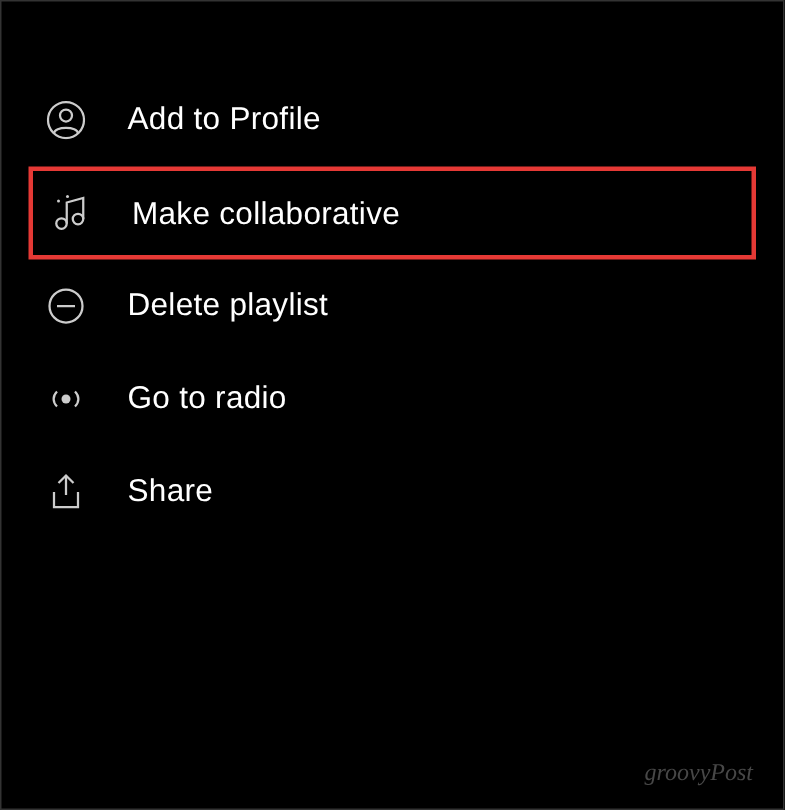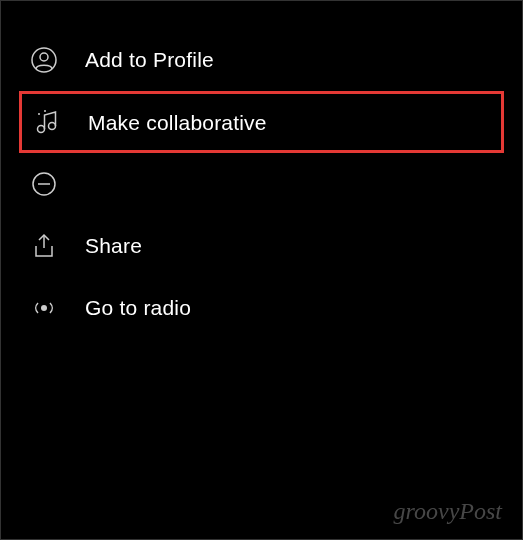--- a/index.html
+++ b/index.html
@@ -10,20 +10,21 @@
     body {
       width: 523px;
       height: 540px;
       background: #000;
       font-family: -apple-system, BlinkMacSystemFont, "Segoe UI", Helvetica, Arial, sans-serif;
       position: relative;
       border: 1px solid #333;
     }
     .menu {
       padding: 28px 0;
+      margin-top: 20px;
     }
     .menu-item {
       display: flex;
       align-items: center;
       padding: 18px 30px;
       cursor: pointer;
       position: relative;
     }
     .menu-item .icon {
       width: 26px;
@@ -47,21 +48,21 @@
       align-items: flex-end;
     }
     .highlighted .icon {
       margin-right: 28px;
     }
     .watermark {
       position: absolute;
       bottom: 14px;
       right: 20px;
       color: #666;
-      font-size: 24px;
+      font-size: 16px;
       font-style: italic;
       font-family: Georgia, serif;
       opacity: 0.7;
     }
     svg {
       stroke: #ccc;
       fill: none;
       stroke-width: 1.5;
     }
   </style>
@@ -94,40 +95,41 @@
     <span class="label">Make collaborative</span>
   </div>
 
   <div class="menu-item">
     <span class="icon">
       <svg width="26" height="26" viewBox="0 0 26 26">
         <circle cx="13" cy="13" r="11"></circle>
         <line x1="7" y1="13" x2="19" y2="13"></line>
       </svg>
     </span>
+    <span class="label">Delete playlist</span>
   </div>
 
+
+  <div class="menu-item">
+    <span class="icon">
+      <svg width="26" height="26" viewBox="0 0 26 26">
+        <circle cx="13" cy="13" r="3" fill="#ccc" stroke="none"></circle>
+        <path d="M7 8 C4 11, 4 15, 7 18"></path>
+        <path d="M19 8 C22 11, 22 15, 19 18"></path>
+      </svg>
+    </span>
+    <span class="label">Go to radio</span>
+  </div>
 
   <div class="menu-item">
     <span class="icon">
       <svg width="26" height="26" viewBox="0 0 26 26">
         <path d="M13 2 L13 15"></path>
         <path d="M8 7 L13 2 L18 7"></path>
         <path d="M5 13 L5 23 L21 23 L21 13"></path>
       </svg>
     </span>
     <span class="label">Share</span>
   </div>
 
-  <div class="menu-item">
-    <span class="icon">
-      <svg width="26" height="26" viewBox="0 0 26 26">
-        <circle cx="13" cy="13" r="3" fill="#ccc" stroke="none"></circle>
-        <path d="M7 8 C4 11, 4 15, 7 18"></path>
-        <path d="M19 8 C22 11, 22 15, 19 18"></path>
-      </svg>
-    </span>
-    <span class="label">Go to radio</span>
-  </div>
-
 </div>
 
 <div class="watermark">groovyPost</div>
 
 </body></html>

